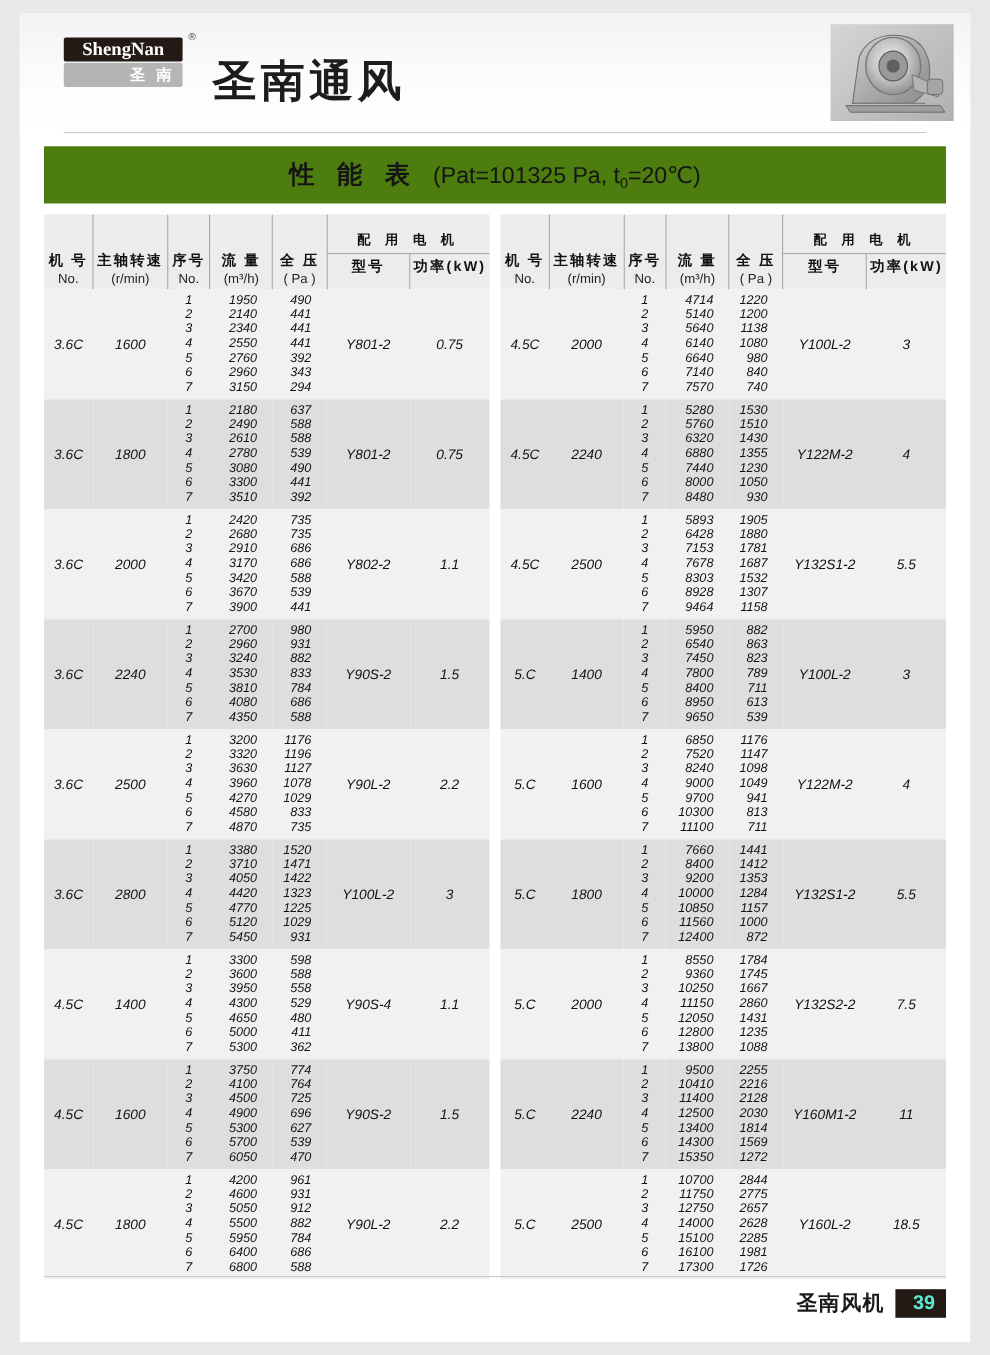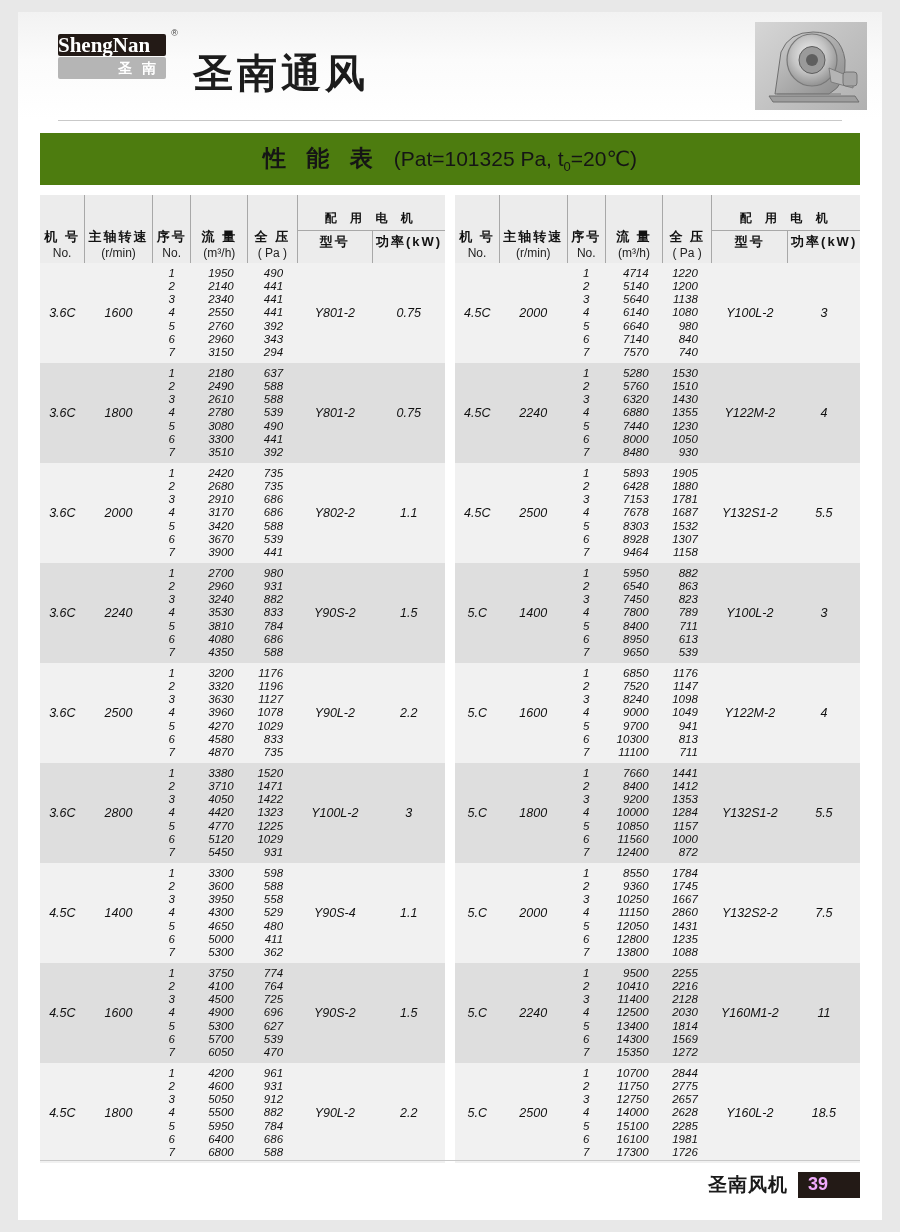--- a/index.html
+++ b/index.html
@@ -35,22 +35,23 @@
   .logo-block {
     position: absolute;
     left: 40px;
     top: 22px;
     width: 108px;
   }
   .logo-top {
     background: #231a16;
     color: #ffffff;
     font-family: "Liberation Serif", "DejaVu Serif", serif;
-    font-size: 21px;
+    font-size: 17px;
     font-weight: bold;
+    text-align: center;
     letter-spacing: 0px;
     line-height: 22px;
     height: 22px;
     border-radius: 2px;
   }
   .logo-bottom {
     background: #b5b5b5;
     color: #ffffff;
     font-size: 14px;
     font-weight: bold;
@@ -240,26 +241,26 @@
     gap: 10px;
   }
   .footer-brand {
     font-size: 19px;
     font-weight: bold;
     color: #1a1a1a;
     letter-spacing: 1px;
   }
   .page-num {
     background: #231a16;
-    color: #f0abfc;
+    color: #5eead4;
     font-size: 18px;
     font-weight: bold;
-    padding: 2px 26px 3px 10px;
+    padding: 2px 10px 3px 10px;
     min-width: 26px;
-    text-align: left;
+    text-align: right;
   }
 </style>
 </head>
 <body>
 
 <div class="page">
 
   <div class="header">
 
     <div class="logo-block">

